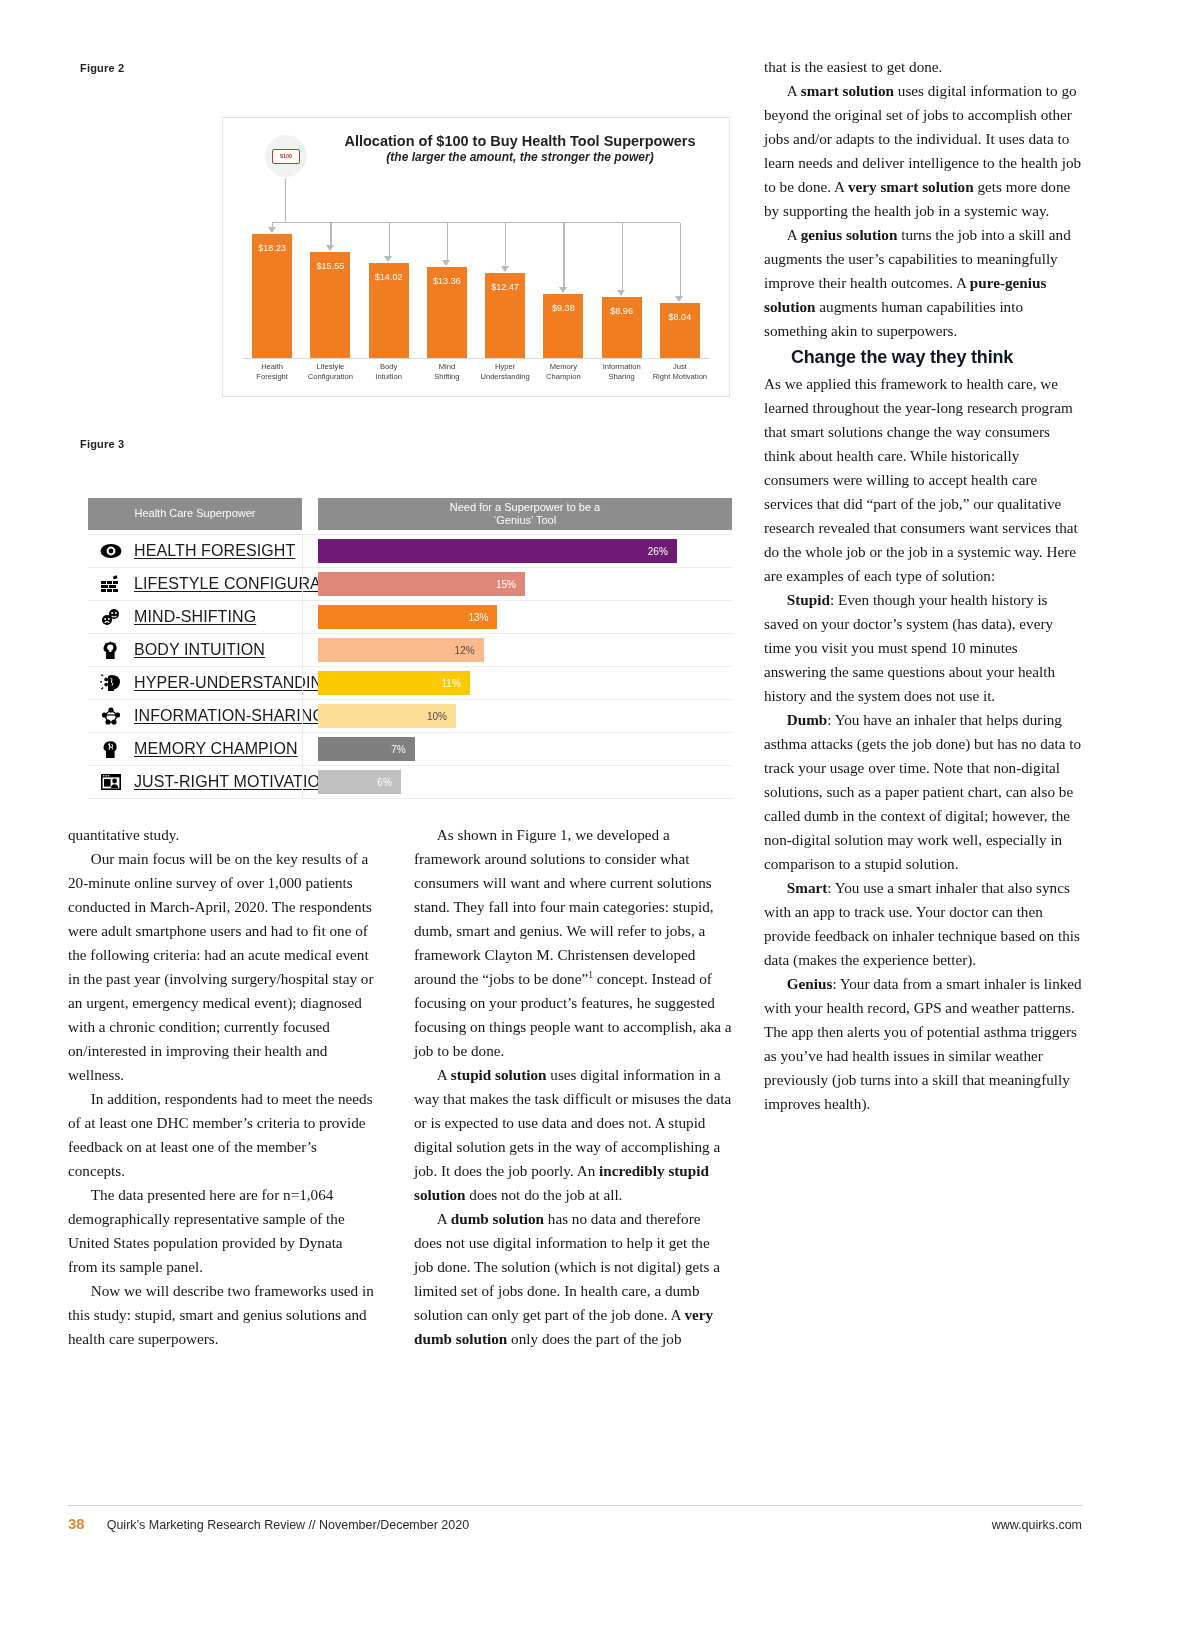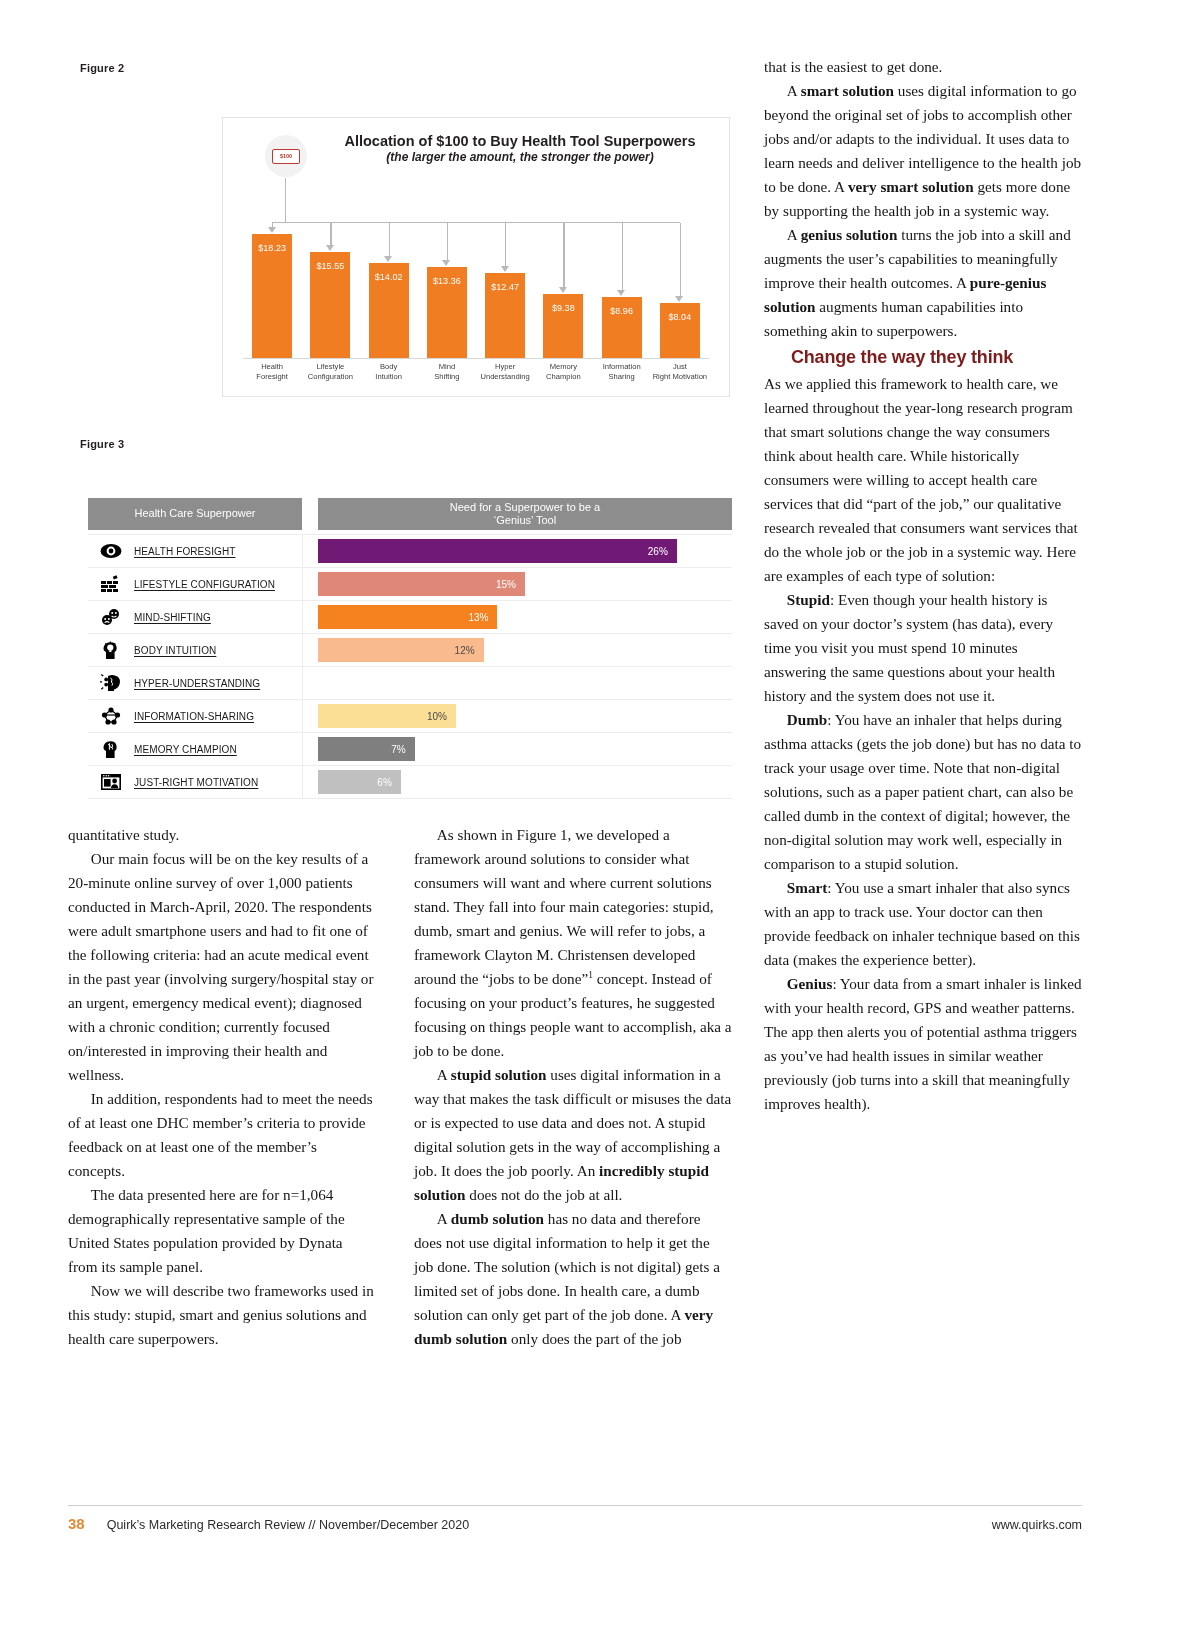--- a/index.html
+++ b/index.html
@@ -76,21 +76,21 @@
   .f3-head{position:absolute;top:0;height:32px;background:#8d8d8d;
     display:flex;align-items:center;justify-content:center;text-align:center;
     font-family:"Liberation Sans", sans-serif;font-size:11px;color:#ffffff;line-height:1.2;}
   #f3-head-left{left:0;width:214px;}
   #f3-head-right{left:230px;width:414px;}
   .f3-rows{position:absolute;left:0;top:36px;width:644px;}
   .f3-row{position:relative;height:32px;border-bottom:1px solid #ededed;display:flex;align-items:center;}
   .f3-row:first-child{border-top:1px solid #ededed;}
   .f3-icon{width:46px;display:flex;align-items:center;justify-content:center;color:#000;}
   .f3-name{
-    font-family:"Liberation Sans", sans-serif;font-size:10px;color:#1a1a1a;
+    font-family:"Liberation Sans", sans-serif;font-size:16px;color:#1a1a1a;
     letter-spacing:.1px;white-space:nowrap;
   }
   .f3-name.u{text-decoration:underline;text-underline-offset:2px;}
   .f3-sep{position:absolute;left:214px;top:0;bottom:0;width:1px;background:#ededed;}
   .f3-barwrap{position:absolute;left:230px;top:4px;height:24px;right:0;}
   .f3-bar{height:24px;display:flex;align-items:center;justify-content:flex-end;}
   .f3-bar span{
     font-family:"Liberation Sans", sans-serif;font-size:10px;color:#fff;
     padding-right:9px;
   }
@@ -103,21 +103,21 @@
     font-size:15.2px;line-height:1.58;color:#161616;
     text-align:left;
   }
   .col p{margin:0;text-indent:1.5em;}
   .col p.noind{text-indent:0;}
   #col-left{left:68px;top:823px;width:306px;}
   #col-mid{left:414px;top:823px;width:318px;}
   #col-right{left:764px;top:55px;width:318px;}
   .sec-head{
     font-family:"Liberation Sans", sans-serif;
-    font-size:18px;font-weight:700;color:#7f1d1d;
+    font-size:18px;font-weight:700;color:#0f172a;
     margin:14px 0 2px 0;text-indent:0;letter-spacing:-.2px;
   }
   sup{font-size:.62em;vertical-align:super;line-height:0;}
 
   
   #footer{
     position:absolute;left:68px;top:1505px;width:1014px;height:40px;
     border-top:1px solid #cfcfcf;padding-top:9px;
     display:flex;align-items:baseline;
   }
@@ -301,20 +301,25 @@
             <svg width="22" height="20" viewBox="0 0 22 20">
               <path d="M8 18 L8 3 Q13 0.6 17.4 3.6 Q21 6.4 19.6 11 Q18.4 15.4 14 16.4 L14 18 Z" fill="#000"></path>
               <path d="M10.6 4.8 Q13 6.8 11.4 9 Q13.6 10.2 12 12.6" stroke="#fff" stroke-width="1" fill="none"></path>
               <circle cx="6.2" cy="6.4" r="1.9" fill="#000"></circle>
               <circle cx="6.2" cy="11.6" r="1.9" fill="#000"></circle>
               <path d="M3.2 3 L1.3 1.6 M2 8.8 L0 8.8 M3.2 14.6 L1.3 16.2" stroke="#000" stroke-width="1.3"></path>
             </svg>
           </div>
           <div class="f3-name u">HYPER-UNDERSTANDING</div>
           <div class="f3-sep"></div>
+          <div class="f3-barwrap">
+            <div class="f3-bar" style="width: 151.8px; background: rgb(251, 201, 0);">
+              <span>11%</span>
+            </div>
+          </div>
         </div>
         <div class="f3-row">
           <div class="f3-icon">
             <svg width="22" height="20" viewBox="0 0 22 20">
               <line x1="11" y1="4" x2="4.5" y2="9" stroke="#000" stroke-width="1.2"></line>
               <line x1="11" y1="4" x2="17.5" y2="9" stroke="#000" stroke-width="1.2"></line>
               <line x1="4.5" y1="9" x2="8" y2="16" stroke="#000" stroke-width="1.2"></line>
               <line x1="17.5" y1="9" x2="14" y2="16" stroke="#000" stroke-width="1.2"></line>
               <line x1="8" y1="16" x2="14" y2="16" stroke="#000" stroke-width="1.2"></line>
               <line x1="4.5" y1="9" x2="17.5" y2="9" stroke="#000" stroke-width="1.2"></line>

